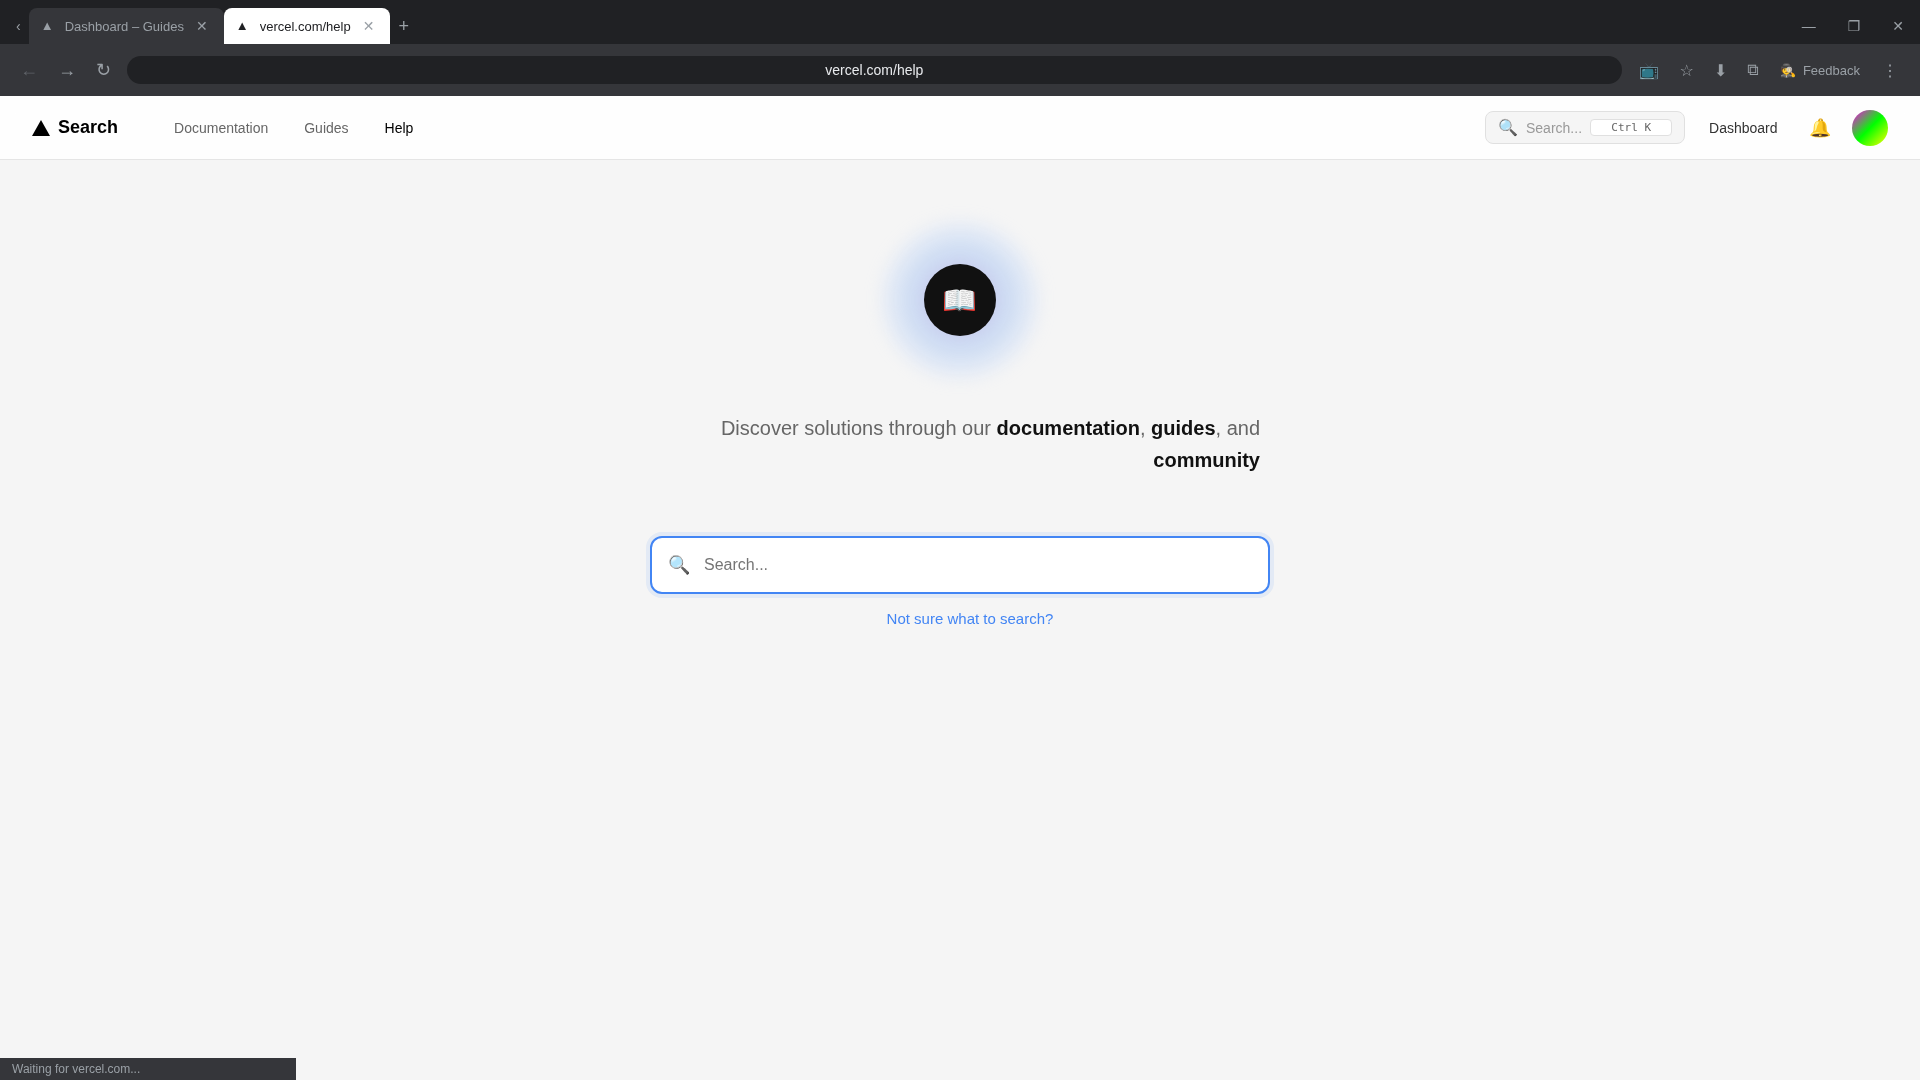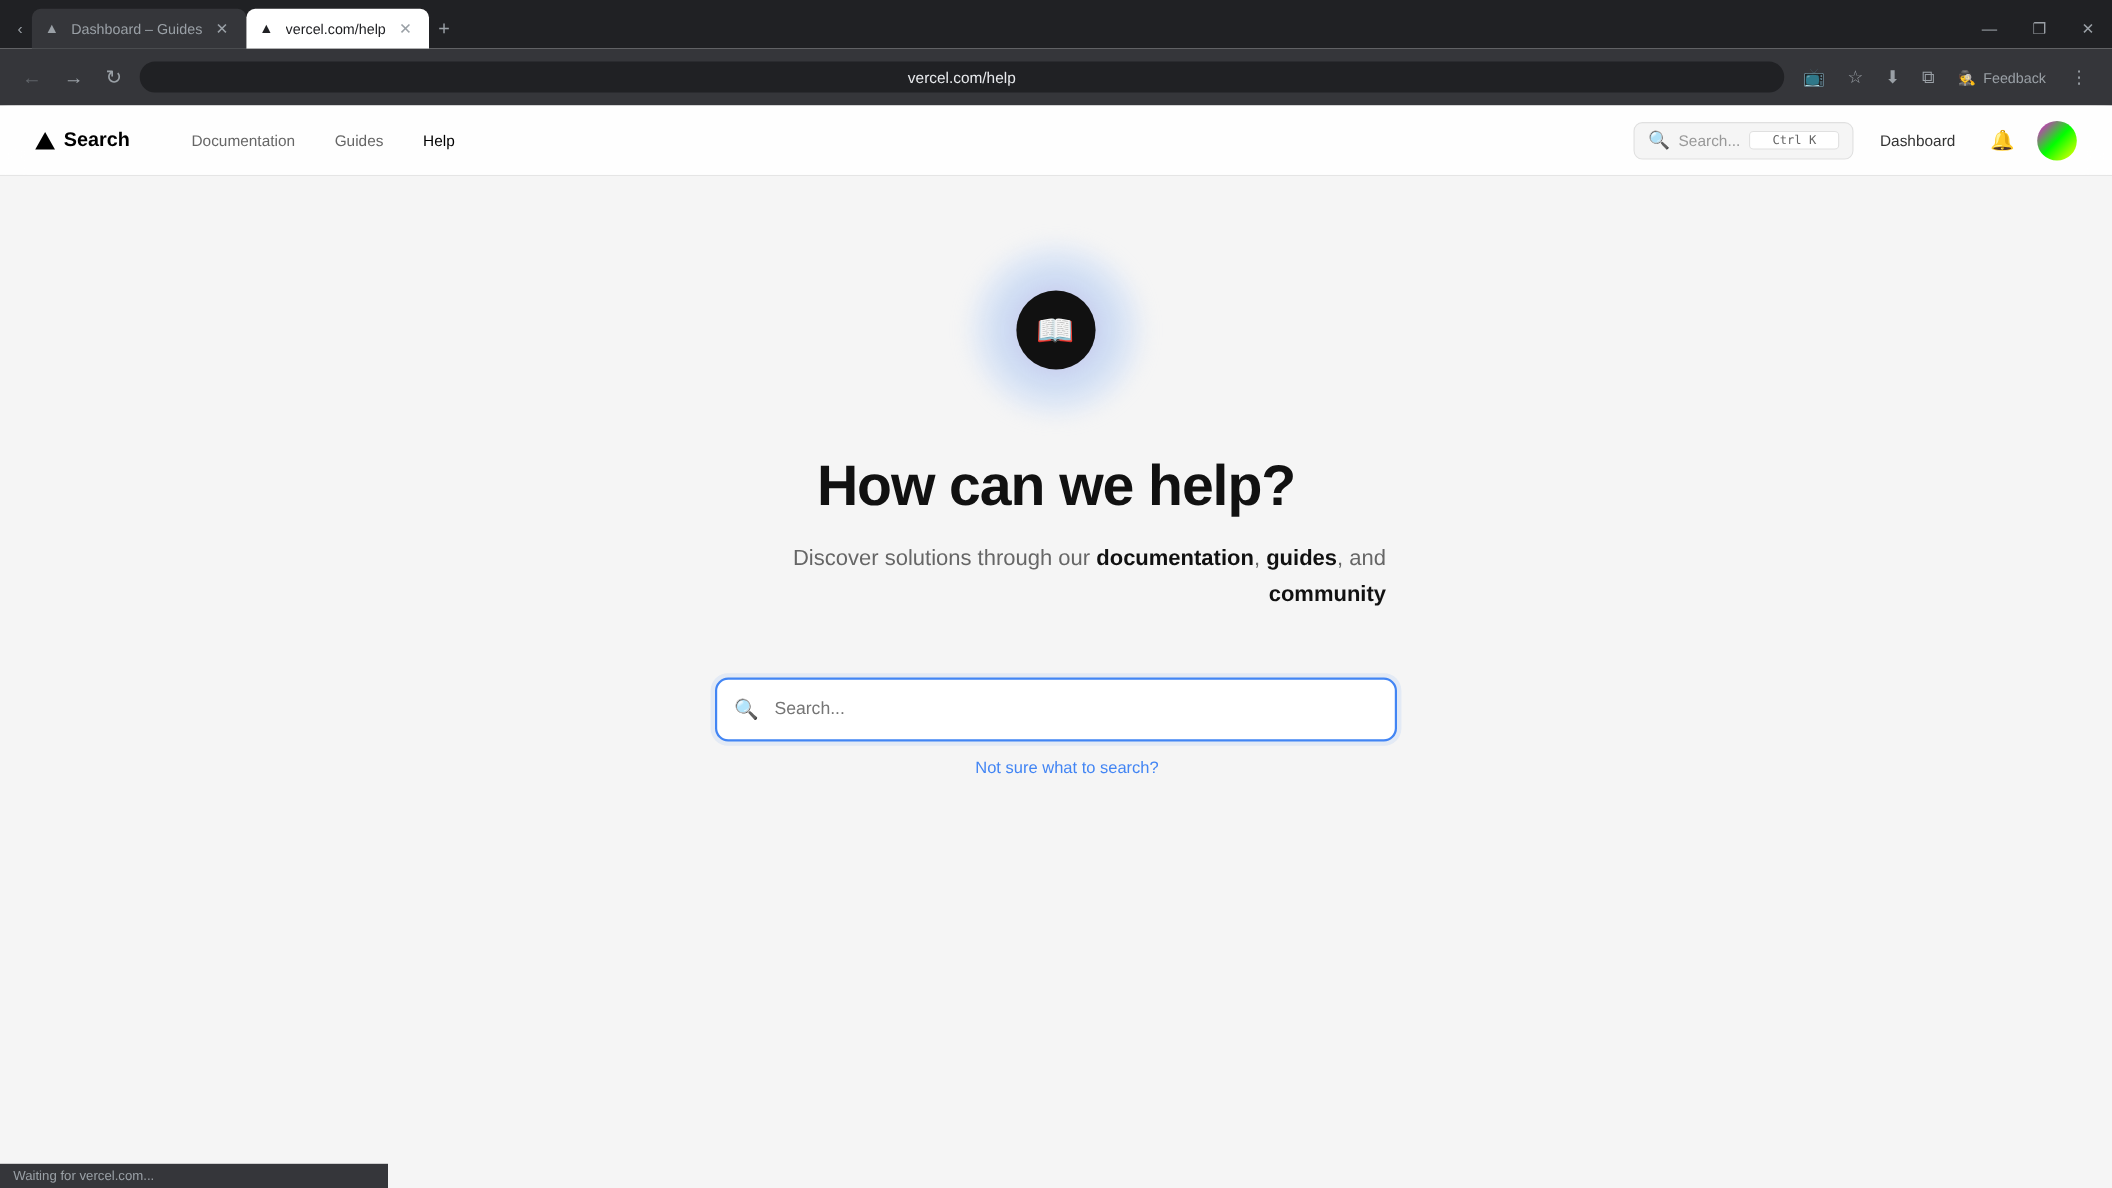--- a/index.html
+++ b/index.html
@@ -345,21 +345,21 @@
     
     .status-bar {
       position: fixed;
       bottom: 0;
       left: 0;
       background: #35363a;
       color: #9aa0a6;
       font-size: 12px;
       padding: 4px 12px;
       z-index: 1000;
-      width: 352px;
+      width: 296px;
       margin-top: 27px;
     }
   </style>
 </head>
 <body>
 
 <div>
 
   <div class="tab-bar">
     <button class="tab-nav-btn">‹</button>
@@ -434,21 +434,20 @@
 
   <section class="hero">
 
     <div class="hero-icon-wrap">
       <div class="hero-glow"></div>
       <div class="hero-icon-circle">
         <span class="book-icon">📖</span>
       </div>
     </div>
 
-    <h1 class="hero-title">How can we help?</h1>
 
     <p class="hero-subtitle">
       <span>Discover solutions through our </span><strong>documentation</strong><span>,
 </span><strong>guides</strong><span>, and </span><strong>community</strong>
     </p>
 
     <div class="search-container">
       <span class="search-icon-main">🔍</span>
       <input class="main-search" type="text" placeholder="Search..." style="">
     </div>

